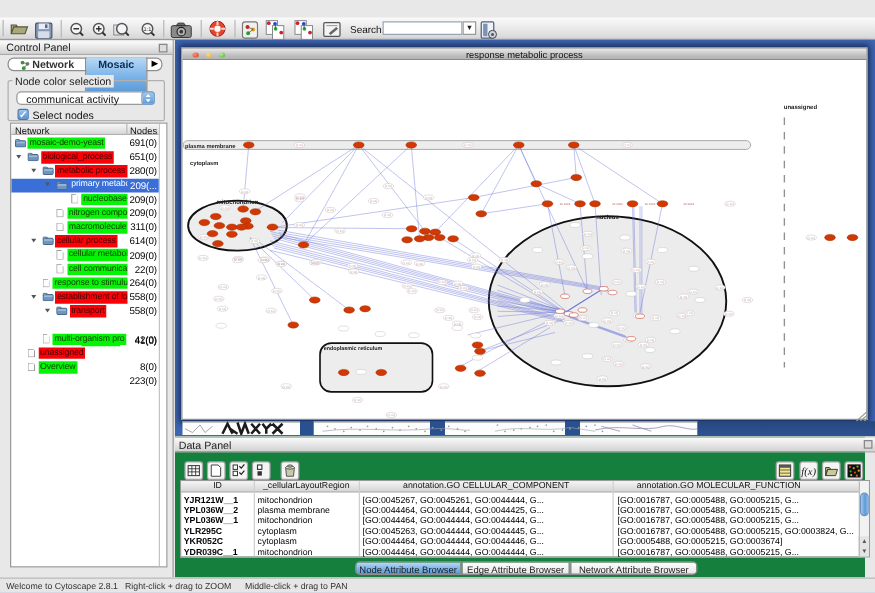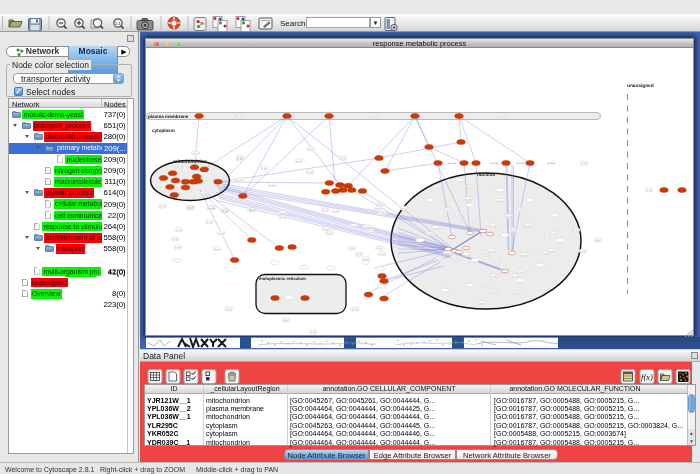--- a/index.html
+++ b/index.html
@@ -45,21 +45,21 @@
 .tri { position:absolute; width:0; height:0; border-left:2.7px solid transparent; border-right:2.7px solid transparent; border-top:3.8px solid #555; top:3.5px; }
 .fold { position:absolute; width:9px; height:7px; top:2px; }
 .doc { position:absolute; width:6px; height:7.5px; top:1.5px; background:#fdfdfd; clip-path:polygon(0 0,65% 0,100% 28%,100% 100%,0 100%); box-shadow:inset 0 0 0 0.8px #9a9a9a; }
 
 #mdi { left:140px; top:32px; width:560px; height:317px; background:#3e65b0; }
 #iwin { left:5px; top:6px; width:549px; height:298px; background:#fff; border:1px solid #8f8f8f; box-shadow:0 0 5px 2px rgba(8,20,55,0.75); }
 #iwin-tb { left:0; top:0; width:547px; height:9px; background:linear-gradient(#e8e8e8,#c2c2c2 60%,#b2b2b2); border-bottom:1px solid #888;
   text-align:center; font-size:7.5px; color:#111; line-height:9px; }
 .band { top:305px; height:11px; }
 
-#dp { left:140px; top:349px; width:552px; height:113px; background:#ef4444; }
+#dp { left:140px; top:349px; width:552px; height:113px; background:#15803d; }
 #dp-head { left:0; top:0; width:560px; height:13px; background:linear-gradient(#fbfbfb,#d2d2d2); border-bottom:1px solid #aaa; border-top:1px solid #cfcfcf;
   font-size:8.5px; color:#222; line-height:13px; padding-left:3px; }
 #dtable { left:4px; top:35px; width:552px; height:62px; background:#fff; border:1px solid #999; }
 #dthead { left:0; top:0; width:550px; height:9px; background:linear-gradient(#f4f4f4,#d6d6d6); border-bottom:1px solid #aaa; font-size:7px; color:#111; }
 .drow { position:absolute; left:0; width:550px; height:8.4px; font-size:7px; color:#000; white-space:nowrap; }
 .dcell { position:absolute; top:0; overflow:hidden; line-height:8.4px; }
 .dtabs { top:100px; height:12px; font-size:7.6px; }
 .dtab { position:absolute; top:0; height:11px; line-height:11px; text-align:center; border:1px solid #8e8e8e; background:linear-gradient(#fdfdfd,#e8e8e8); color:#222; }
 
 #status { left:0; top:462px; width:700px; height:12px; background:#e6e6e6; border-top:1px solid #bbb; font-size:7px; color:#333; }
@@ -140,35 +140,36 @@
         <rect x="386.5" y="5" width="3.5" height="10" fill="#7d93b5"></rect>
         <circle cx="394" cy="13.5" r="3.2" fill="#cfd6e0" stroke="#444" stroke-width="0.8"></circle>
         <circle cx="394" cy="13.5" r="1.2" fill="#555"></circle>
 </svg>
     <div class="abs" style="left:280px;top:5px;font-size:8px;color:#111;">Search:</div>
     <div class="abs" style="left:306px;top:3px;width:64px;height:11px;background:#fff;border:1px solid #97a5b8;"></div>
     <div class="abs" style="left:370px;top:3px;width:11px;height:11px;background:#fff;border:1px solid #999;font-size:6px;text-align:center;line-height:11px;color:#222;">▼</div>
   </div>
 
   <div class="abs" id="lp">
+    <div class="abs" id="lp-head">Control Panel</div>
     <div class="abs" style="left:127px;top:3px;width:7px;height:7px;border:1px solid #888;background:#ddd;"></div>
     <div class="abs" id="tabbar"></div>
     <div class="abs" id="tab-net" style="left:8px;top:14px;">&nbsp;&nbsp;&nbsp;Network</div>
     <svg class="abs" style="left:16px;top:16px" width="8" height="8">
         <circle cx="2" cy="2" r="1.5" fill="#2da12d"></circle>
         <circle cx="6" cy="3" r="1.5" fill="#777"></circle>
         <circle cx="3" cy="6.5" r="1.5" fill="#2da12d"></circle>
         <line x1="2" y1="2" x2="6" y2="3" stroke="#666" stroke-width="0.7"></line>
         <line x1="6" y1="3" x2="3" y2="6.5" stroke="#666" stroke-width="0.7"></line>
       </svg>
     <div class="abs" id="tab-mosaic" style="left:68px;top:14px;">Mosaic</div>
     <div class="abs" id="tab-arr" style="left:118px;top:14px;">▶</div>
     <div class="abs" id="grpbox"></div>
     <div class="abs" id="grpbox-lab">Node color selection</div>
-    <div class="abs" id="combo">transporter activity</div>
+    <div class="abs" id="combo">communicat activity</div>
     <div class="abs" id="combo-btn">
         <svg width="9" height="9" style="position:absolute;left:0px;top:0px;">
           <path d="M4.5 1.2 L6.5 3.6 L2.5 3.6 Z" fill="#fff"></path>
           <path d="M4.5 7.8 L6.5 5.4 L2.5 5.4 Z" fill="#fff"></path>
         </svg>
       </div>
     <div class="abs" id="check">✓</div>
     <div class="abs" id="check-lab">Select nodes</div>
     <div class="abs" id="treebox">
       <div style="position:absolute;right:0;top:0;width:6px;height:354px;background:#fff;border-left:1px solid #c4c4c4;"></div>
@@ -177,21 +178,21 @@
           <span style="position:absolute;left:95px;top:1px;">Nodes</span>
           <span style="position:absolute;left:92px;top:0;width:1px;height:9px;background:#b9b9b9;"></span>
         </div>
       <div class="trow" style="top:10.0px;">
           <svg class="fold" style="left:2.5px;" width="9" height="7" viewBox="0 0 9 7">
             <rect x="0.4" y="1.6" width="8.2" height="5" rx="0.8" fill="#7096bf" stroke="#49688c" stroke-width="0.8"></rect>
             <path d="M0.4 2.4 L0.4 1.2 Q0.4 0.6 1 0.6 L3.4 0.6 L4.2 1.6 Z" fill="#8cadd0" stroke="#49688c" stroke-width="0.7"></path>
             <rect x="1.1" y="2.3" width="6.8" height="1.4" fill="#9db9d8"></rect>
           </svg>
           <span class="tlab" style="left:13.0px;background:#05f405;color:#123c00;max-width:79.5px;">mosaic-demo-yeast</span>
-          <span class="tnum" style="color:#000;">737(0)</span>
+          <span class="tnum" style="color:#000;">691(0)</span>
         </div>
       <div class="trow" style="top:21.2px;">
           <span class="tri" style="left:4.0px;"></span>
           <svg class="fold" style="left:13.0px;" width="9" height="7" viewBox="0 0 9 7">
             <rect x="0.4" y="1.6" width="8.2" height="5" rx="0.8" fill="#7096bf" stroke="#49688c" stroke-width="0.8"></rect>
             <path d="M0.4 2.4 L0.4 1.2 Q0.4 0.6 1 0.6 L3.4 0.6 L4.2 1.6 Z" fill="#8cadd0" stroke="#49688c" stroke-width="0.7"></path>
             <rect x="1.1" y="2.3" width="6.8" height="1.4" fill="#9db9d8"></rect>
           </svg>
           <span class="tlab" style="left:23.5px;background:#fb0007;color:#420000;max-width:69.0px;">biological_process</span>
           <span class="tnum" style="color:#000;">651(0)</span>

